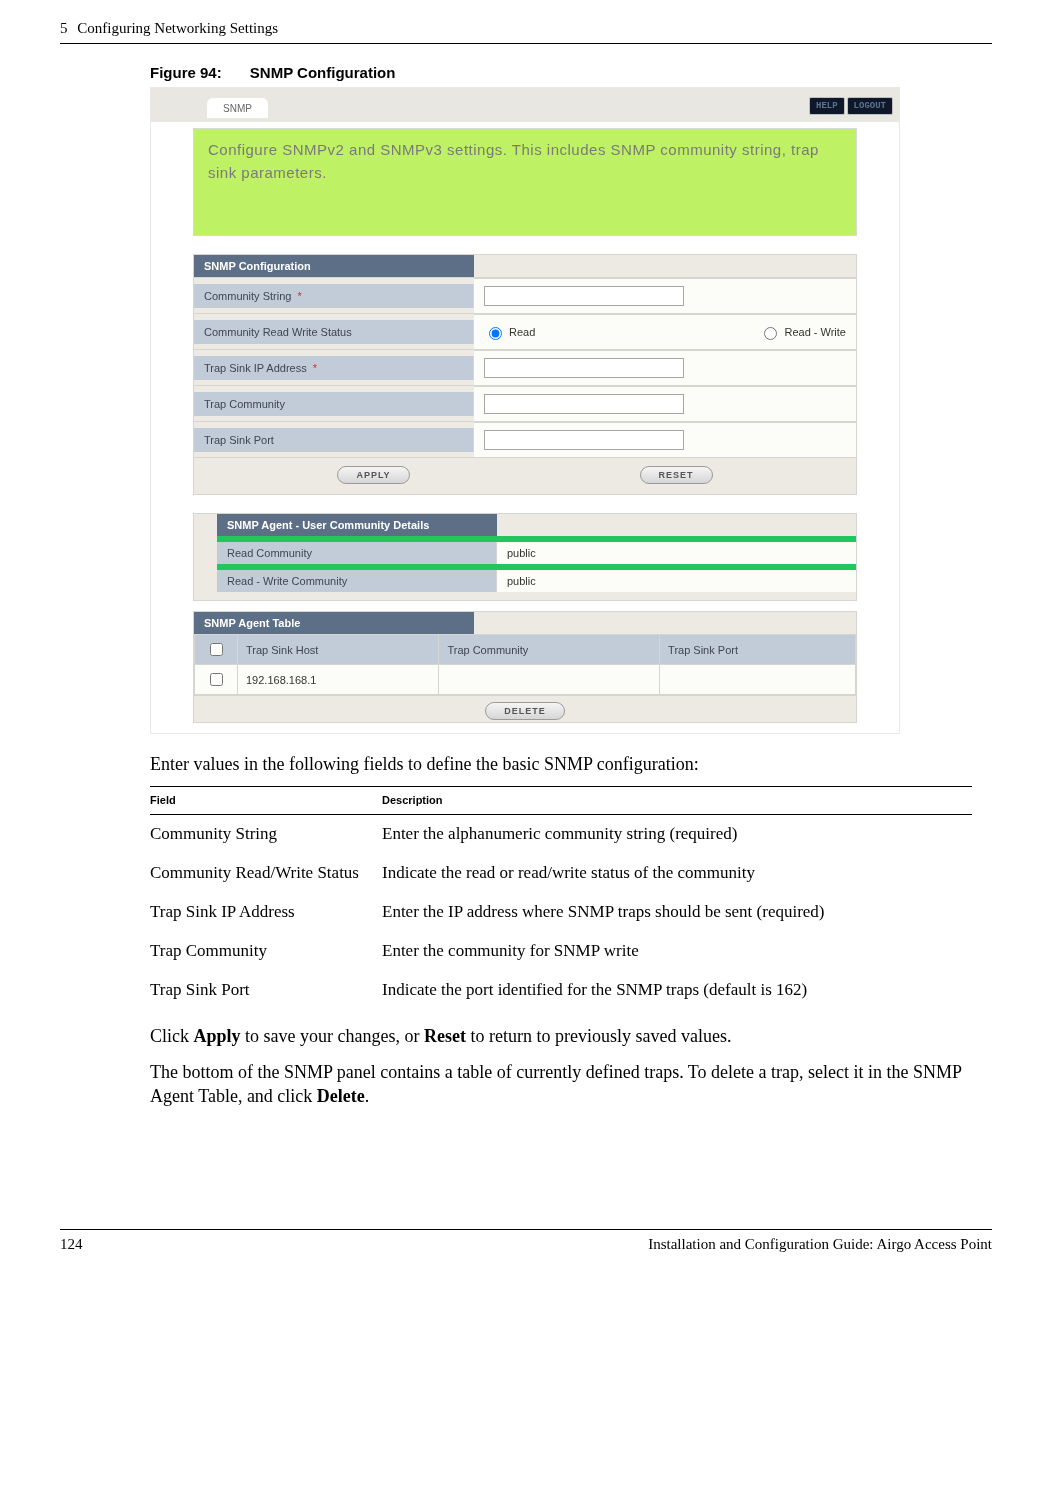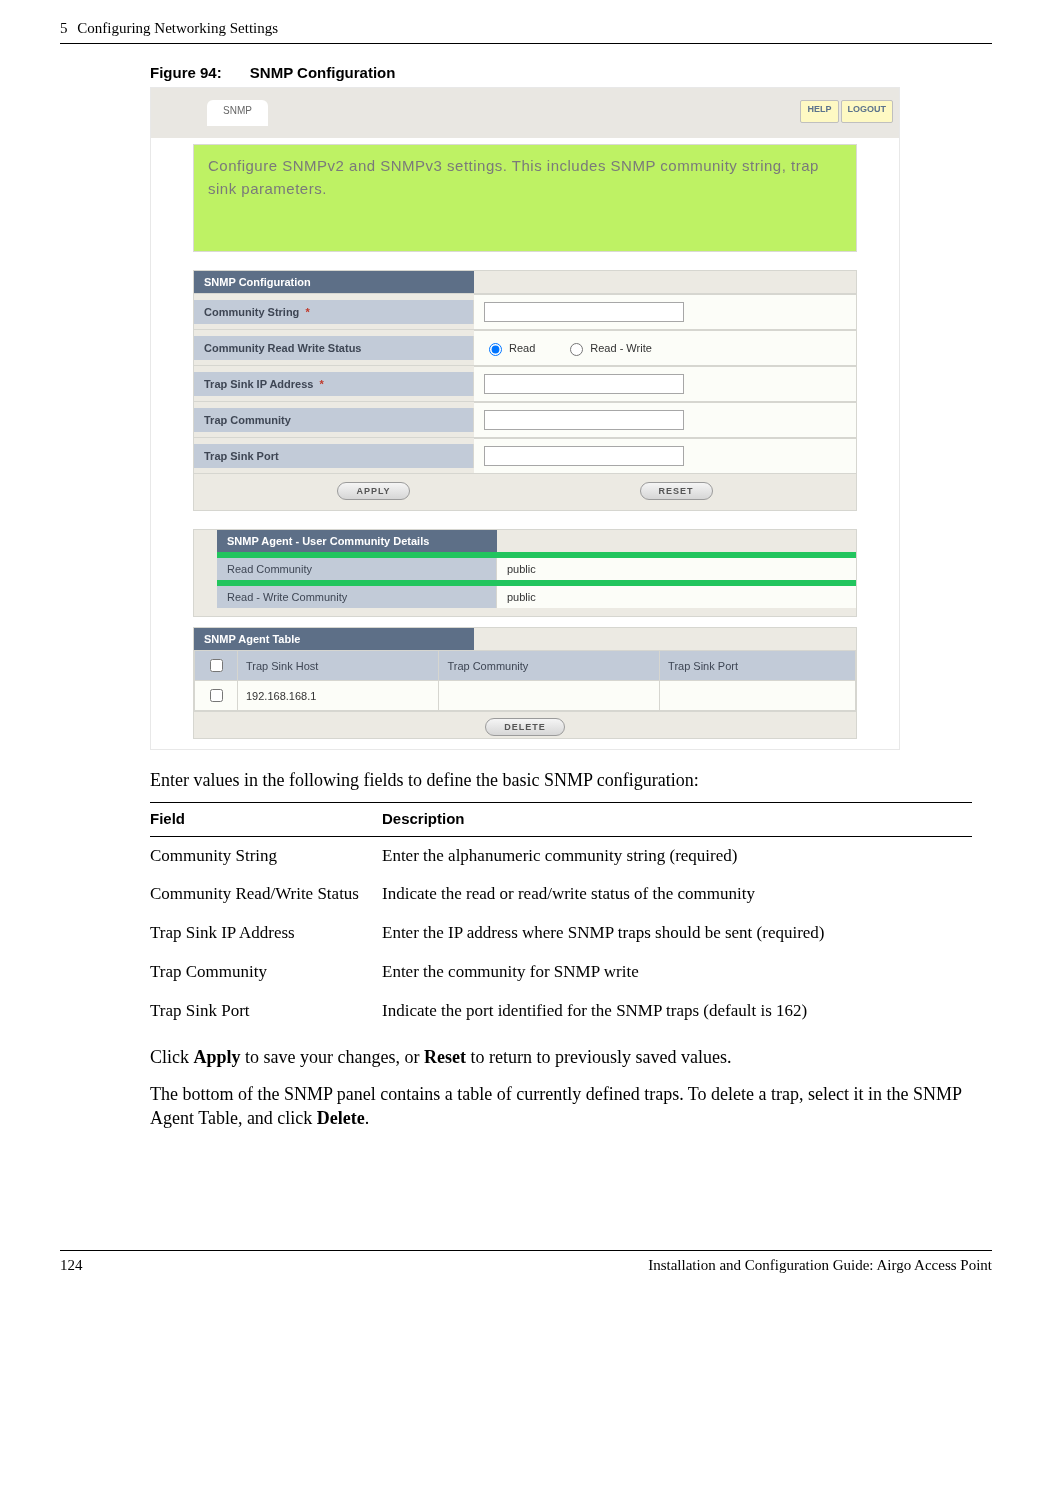--- a/index.html
+++ b/index.html
@@ -42,46 +42,48 @@
     font-family: Verdana, Arial, sans-serif;
     font-size: 11px;
     background: #fff;
     box-sizing: border-box;
     border: 1px solid #e8e8e8;
   }
   .topbar {
     background: #e9e7e2;
     height: 26px;
     display: flex;
-    padding: 12px 6px;
+    align-items: flex-end;
+    padding: 4px 6px;
     position: relative;
   }
   .tab {
     background: #fff;
     border-top-left-radius: 6px;
     border-top-right-radius: 6px;
     padding: 5px 16px 4px;
     font-size: 10px;
     color: #666;
     margin-left: 50px;
   }
   .topbuttons {
     margin-left: auto;
     display: flex;
     gap: 2px;
     padding-bottom: 3px;
   }
   .topbtn {
-    background: #fef9c3;
+    background: #0f172a;
     border: 1px solid #bfbfbf;
     font-size: 9px;
     color: #5c738c;
     font-weight: bold;
     padding: 3px 6px;
     border-radius: 2px;
+    font-family: Liberation Mono, monospace;
   }
   .breadcrumb {
     color: #3b5d8b;
     font-weight: bold;
     font-size: 11px;
     padding: 10px 0 6px 42px;
   }
   .breadcrumb span.arrow { color:#9aaac0; font-weight:normal; }
   .infobox {
     margin: 6px 42px 18px 42px;
@@ -117,31 +119,31 @@
   }
   .row:first-of-type { border-top: none; }
   .row-label {
     background: #c2cbd8;
     color: #3e4654;
     width: 280px;
     min-width: 280px;
     padding: 6px 10px;
     box-sizing: border-box;
     border-right: 1px solid #d6d6d0;
-    font-weight: bold;
   }
   .row-ctrl {
     background: #fcfdf8;
     flex: 1;
     padding: 4px 10px;
     display: flex;
     align-items: center;
     gap: 30px;
     border-top: 1px solid #d6d6d0;
     min-height: 26px;
+    justify-content: space-between;
   }
   .row-ctrl input[type="text"] {
     width: 190px;
     height: 18px;
     border: 1px solid #a7a7a7;
     font-size: 11px;
     padding: 0 4px;
   }
   .radio-group { display:flex; align-items:center; gap:4px; color:#333; }
   .star { color: #c0392b; }
@@ -224,21 +226,21 @@
     line-height: 1.35;
   }
   .intro { margin: 6px 0 10px; }
   table.fielddesc {
     border-collapse: collapse;
     width: 100%;
     margin: 4px 0 14px;
   }
   table.fielddesc th {
     font-family: Arial, Helvetica, sans-serif;
-    font-size: 15px;
+    font-size: 11px;
     text-align: left;
     padding: 6px 12px 6px 0;
     border-bottom: 1px solid #000;
     border-top: 1px solid #000;
   }
   table.fielddesc td {
     padding: 8px 12px 8px 0;
     vertical-align: top;
     font-size: 17px;
   }

